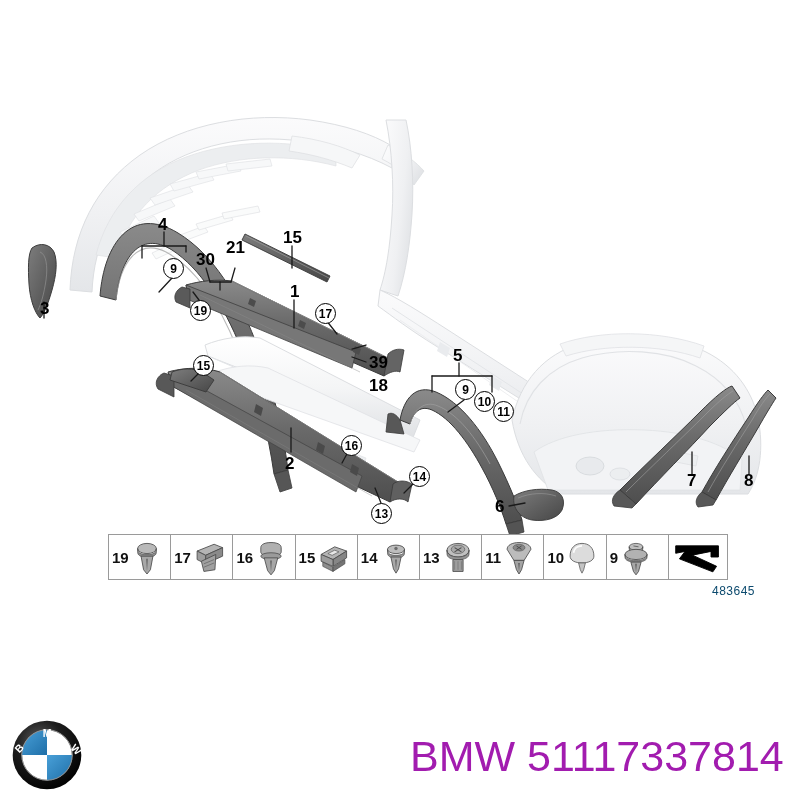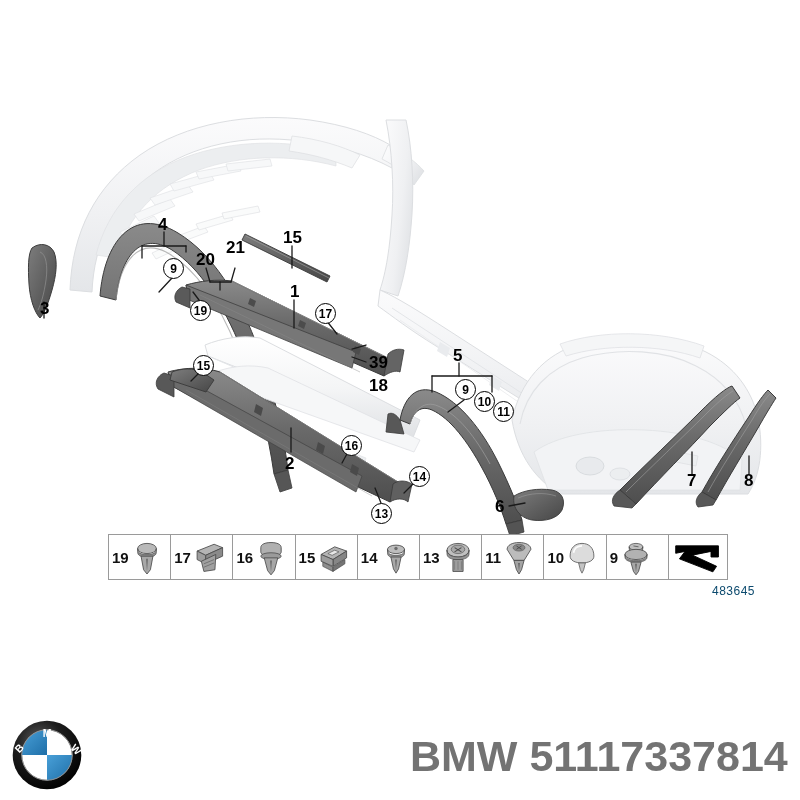--- a/index.html
+++ b/index.html
@@ -85,22 +85,22 @@
     width:800px;height:88px;
   }
   #bmw-logo{
     position:absolute;left:12px;top:8px;
     width:70px;height:70px;
   }
   #footer-text{
     position:absolute;
     left:410px;top:20px;
     font-size:43px;
-    font-weight:bold;
-    color:#737373;
+    font-weight:normal;
+    color:#a21caf;
     font-family:"Liberation Sans", sans-serif;
     letter-spacing:0px;
     white-space:nowrap;
   }
 </style>
 </head>
 <body>
 
 <div id="stage">
 
@@ -340,21 +340,21 @@
 
       <path d="M692,474 L692,452"></path>
 
       <path d="M749,474 L749,456"></path>
     </g>
   </svg>
 
   <div class="callout plain" style="left:40px;  top:300px;">3</div>
   <div class="callout plain" style="left:158px; top:216px;">4</div>
   <div class="callout circled" style="left:163px; top:258px;">9</div>
-  <div class="callout plain" style="left:196px; top:251px;">20</div>
+  <div class="callout plain" style="left:196px; top:251px;">30</div>
   <div class="callout plain" style="left:226px; top:239px;">21</div>
   <div class="callout plain" style="left:283px; top:229px;">15</div>
   <div class="callout plain" style="left:290px; top:283px;">1</div>
   <div class="callout circled" style="left:190px; top:300px;">19</div>
   <div class="callout circled" style="left:315px; top:303px;">17</div>
   <div class="callout plain" style="left:369px; top:337px;margin-top:40px;">18</div>
   <div class="callout plain" style="left:369px; top:354px;">39</div>
   <div class="callout circled" style="left:193px; top:355px;">15</div>
   <div class="callout plain" style="left:285px; top:455px;">2</div>
   <div class="callout circled" style="left:341px; top:435px;">16</div>

